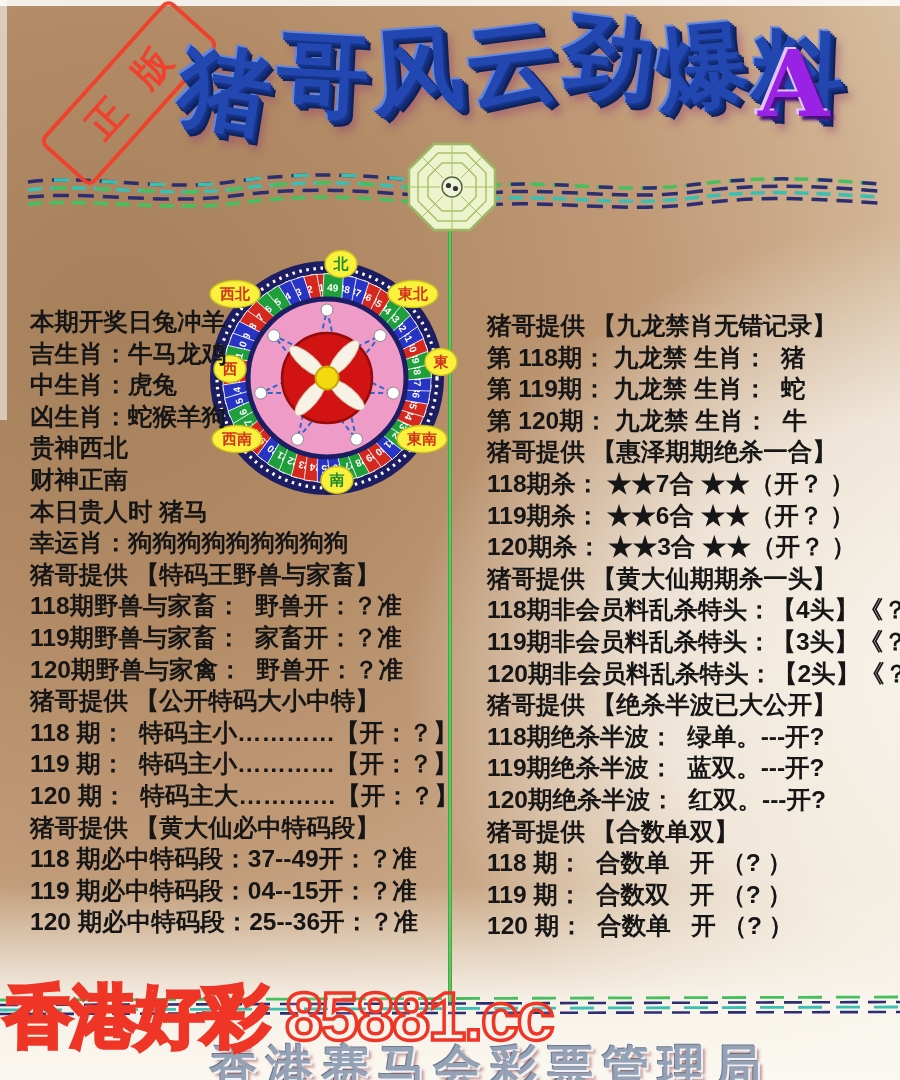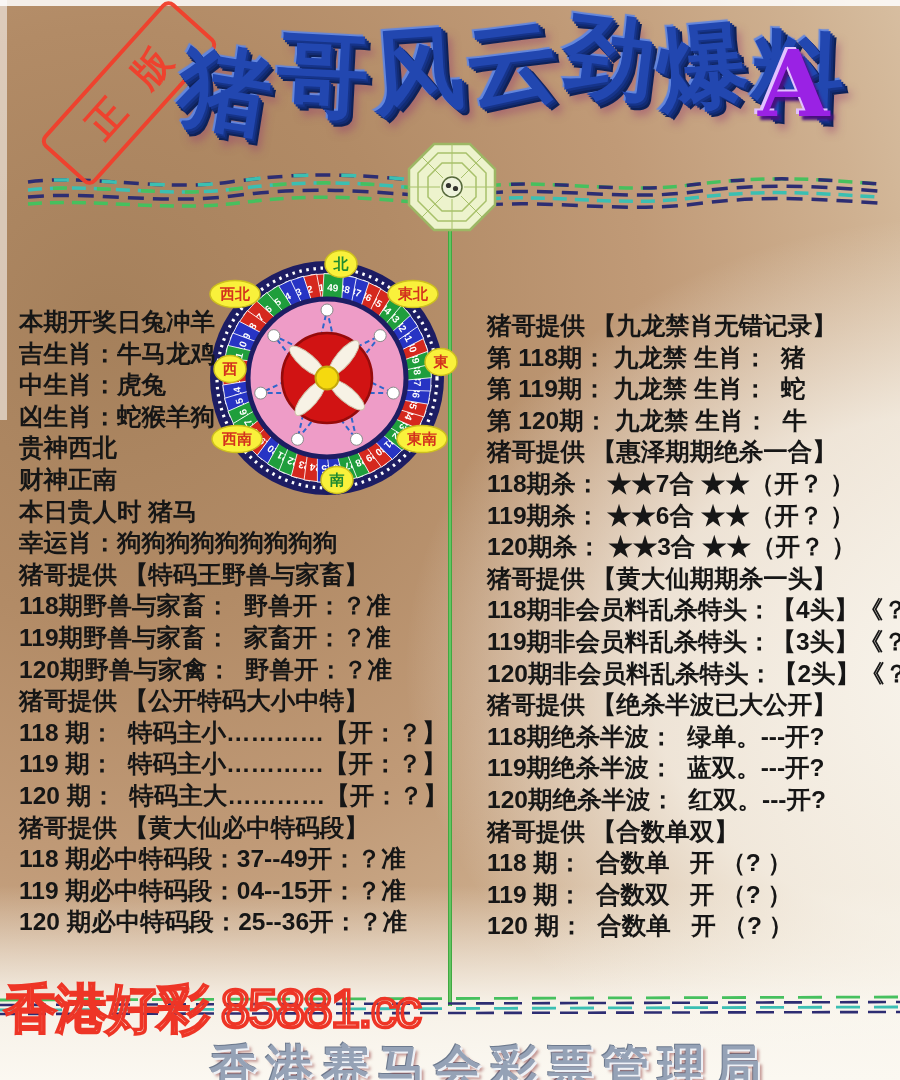--- a/index.html
+++ b/index.html
@@ -51,32 +51,32 @@
   .stem{position:absolute;left:448px;top:226px;width:4px;height:780px;z-index:1;
         background:linear-gradient(90deg,#2f9b2f,#74d274,#2f9b2f);}
   .bagua{position:absolute;left:402px;top:137px;width:100px;height:100px;z-index:3;}
 
   .wheel{position:absolute;left:192px;top:243px;width:270px;height:270px;z-index:4;}
   .wheel text{font-family:"Liberation Sans",sans-serif;}
 
   
   .col{position:absolute;font-weight:bold;font-size:24.5px;line-height:31.6px;
        color:#161616;white-space:pre;z-index:5;}
-  .col-left{left:19px;top:306px;}
+  .col-left{left:30px;top:306px;}
   .col-right{left:487px;top:310px;}
 
   
   .agency{
     position:absolute;left:210px;top:1036px;z-index:6;white-space:pre;
     font-size:47px;font-weight:bold;letter-spacing:9px;color:#95a2b6;
     text-shadow:2px 2px 0 #eef1f6,4px 4px 3px rgba(150,70,70,.55),-1px -1px 0 #6d7a8e;
   }
   .watermark{
     position:absolute;left:4px;top:982px;z-index:7;white-space:pre;
-    font-size:53px;font-weight:normal;letter-spacing:-2px;line-height:1;
+    font-size:68px;font-weight:bold;letter-spacing:-2px;line-height:1;
     color:rgba(255,248,244,.12);
     -webkit-text-stroke:3.5px #ee3526;
   }
 </style>
 </head>
 <body>
 
 <div id="sheet">
 
   <div class="stamp">正版</div>

